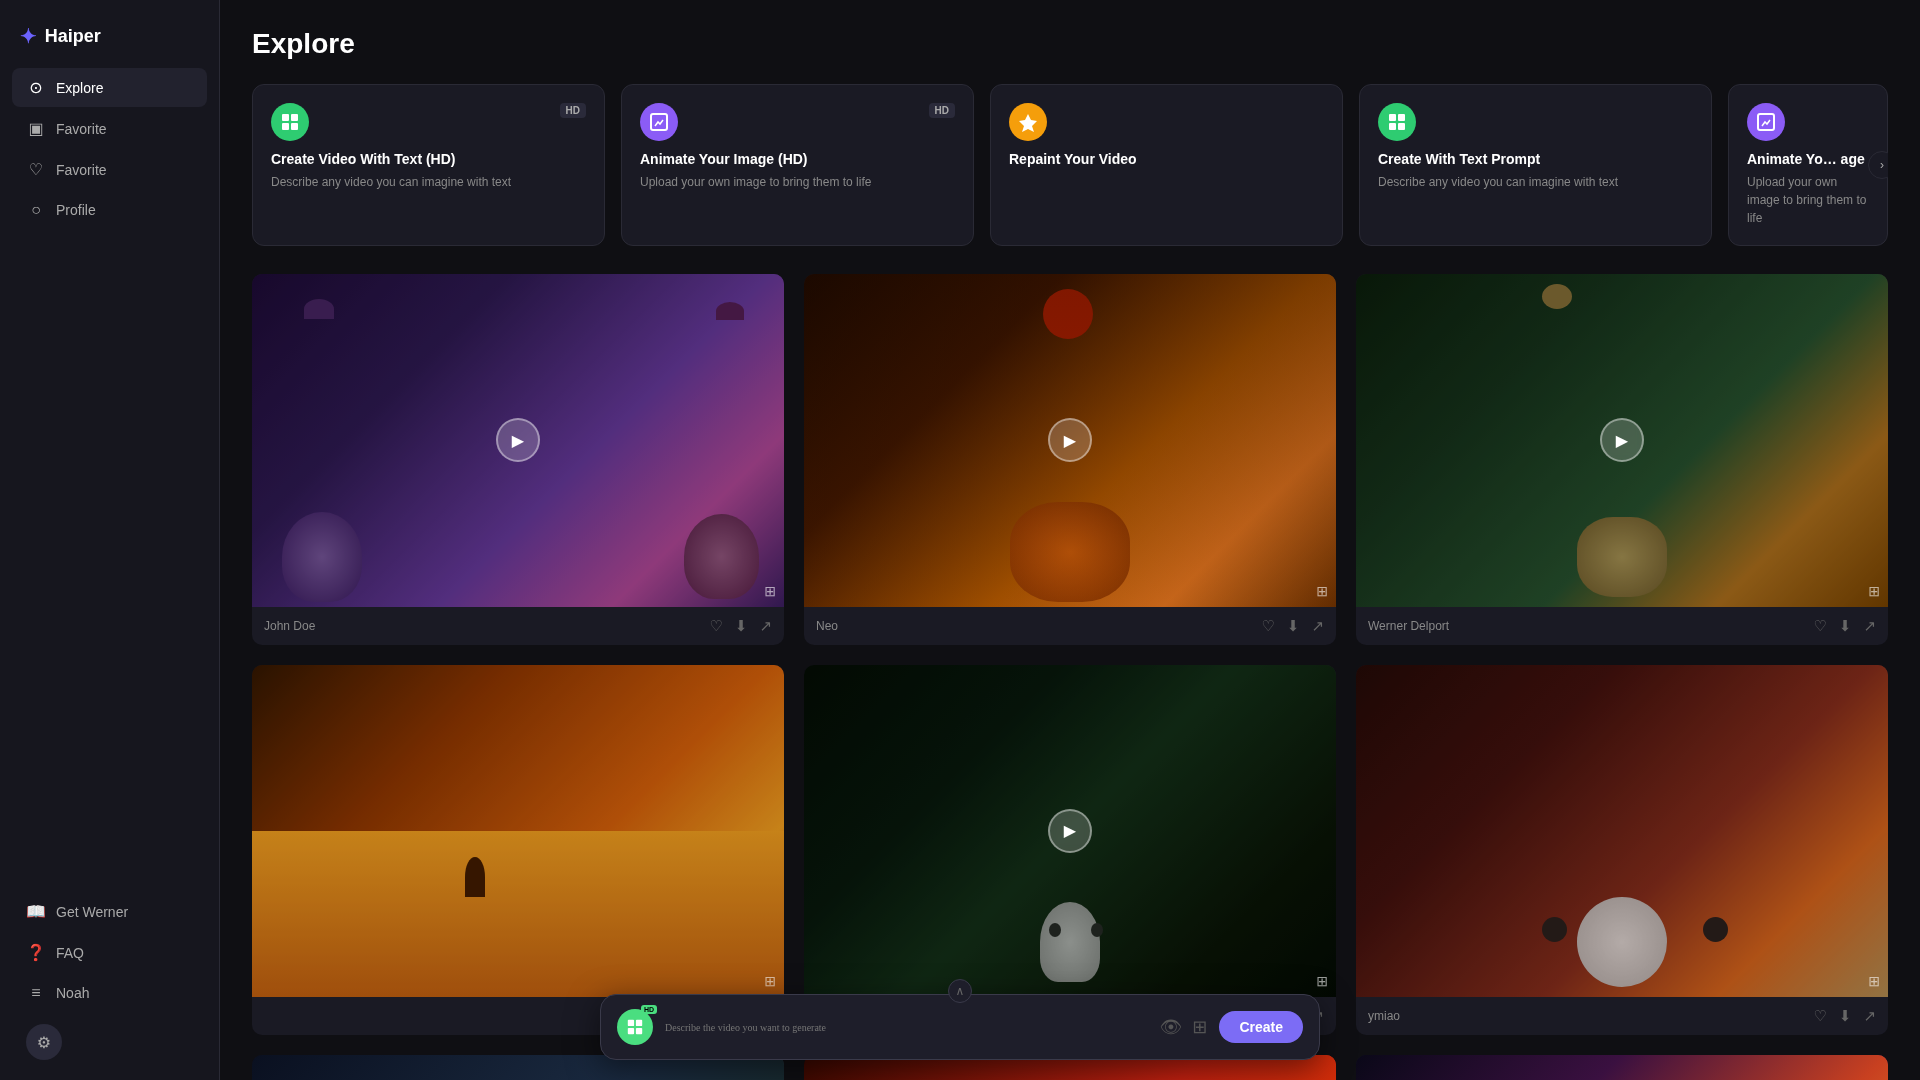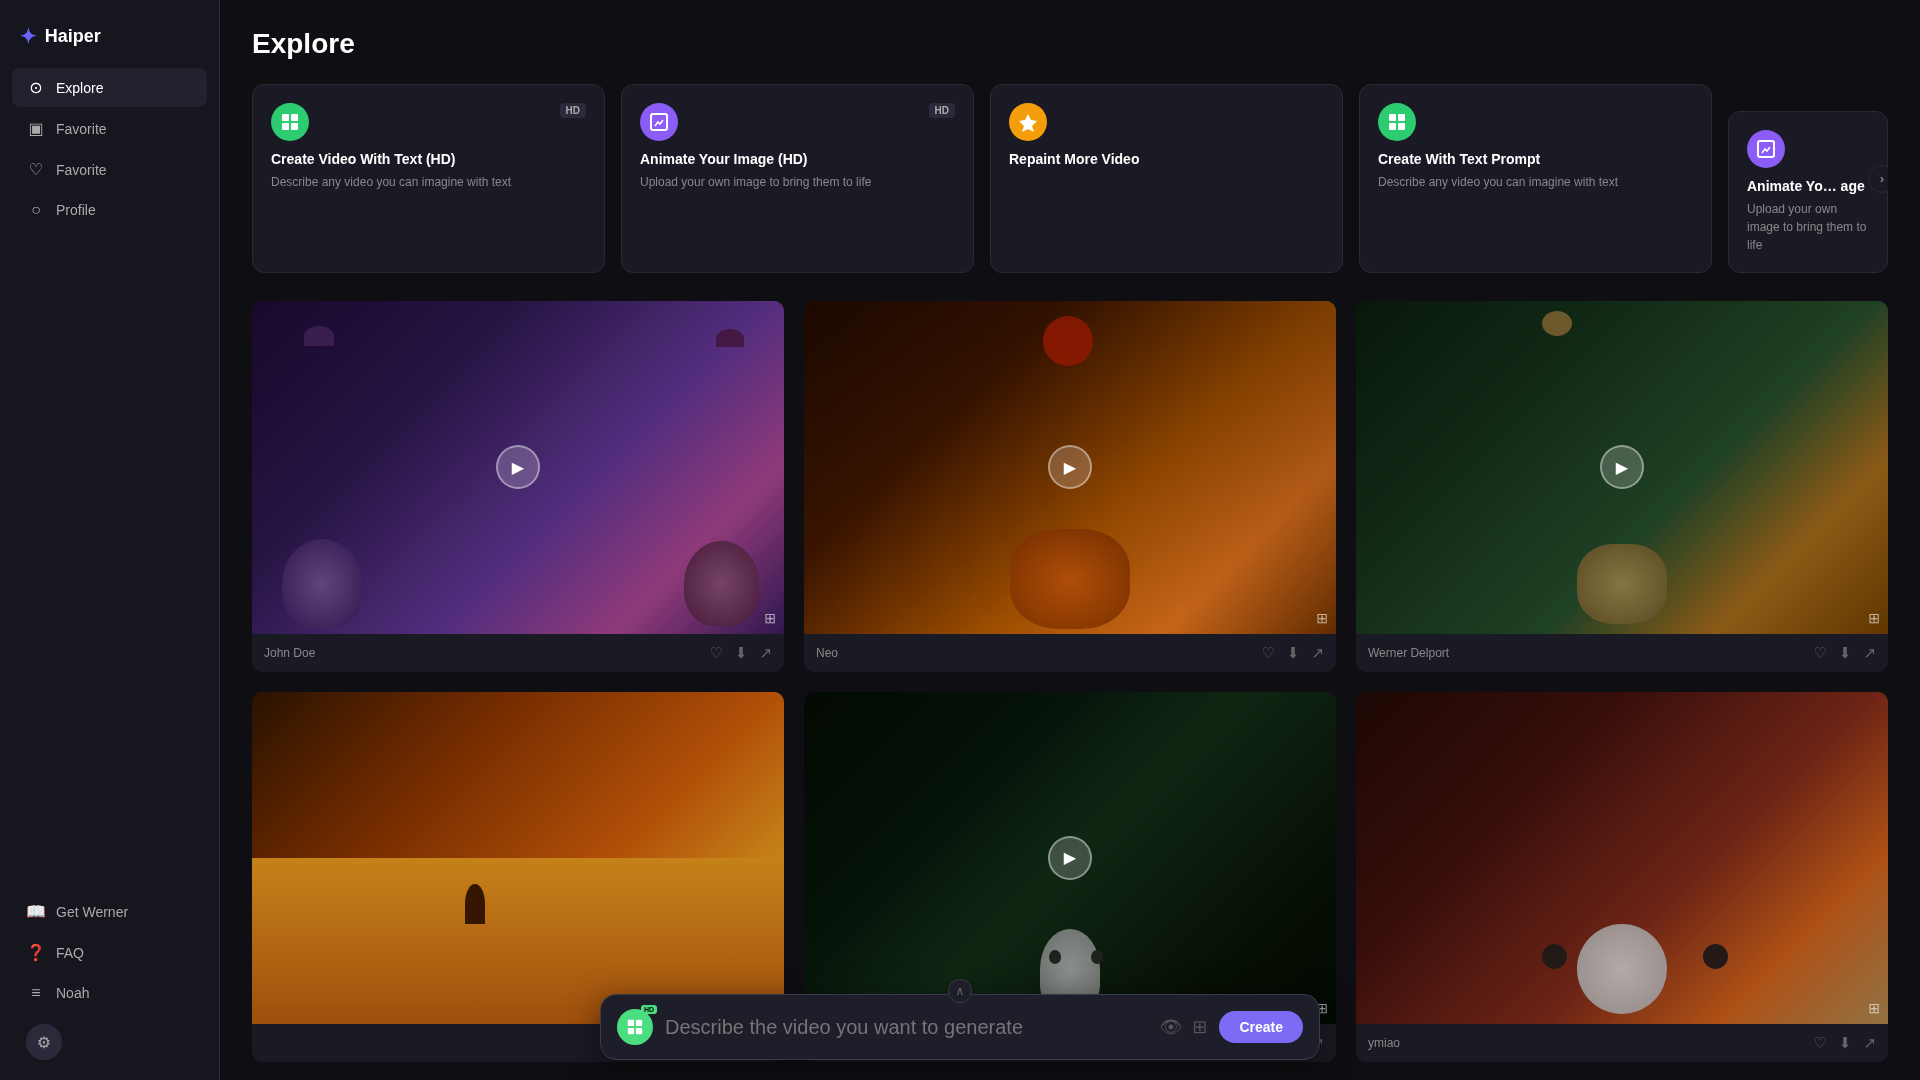--- a/index.html
+++ b/index.html
@@ -251,21 +251,22 @@
       font-weight: 700;
       padding: 1px 3px;
       border-radius: 3px;
     }
     .create-bar-input {
       flex: 1;
       background: transparent;
       border: none;
       outline: none;
       color: #666;
-      font-size: 20px;
+      font-size: 10px;
+      font-family: Liberation Serif, serif;
     }
     .create-bar-actions {
       display: flex;
       align-items: center;
       gap: 10px;
     }
     .create-bar-actions span {
       color: #555;
       font-size: 18px;
       cursor: pointer;
@@ -385,40 +386,40 @@
 
     <div class="tool-card">
       <div class="tool-card-header">
         <div class="tool-icon-circle" style="background:#f59e0b">
           <svg width="20" height="20" viewBox="0 0 20 20" fill="white">
               <polygon points="10,2 13,8 19,9 14,14 16,20 10,17 4,20 6,14 1,9 7,8"></polygon>
             </svg>
         </div>
         <span class="hd-badge" style="visibility:hidden;">HD</span>
       </div>
-      <div class="tool-card-title">Repaint More Video</div>
+      <div class="tool-card-title">Repaint Your Video</div>
     </div>
 
     <div class="tool-card">
       <div class="tool-card-header">
         <div class="tool-icon-circle" style="background:#2ecc71">
           <svg width="20" height="20" viewBox="0 0 20 20" fill="white">
               <rect x="2" y="2" width="7" height="7" rx="1"></rect>
               <rect x="11" y="2" width="7" height="7" rx="1"></rect>
               <rect x="2" y="11" width="7" height="7" rx="1"></rect>
               <rect x="11" y="11" width="7" height="7" rx="1"></rect>
             </svg>
         </div>
         <span class="hd-badge" style="visibility:hidden;">HD</span>
       </div>
       <div class="tool-card-title">Create With Text Prompt</div>
       <div class="tool-card-desc">Describe any video you can imagine with text</div>
     </div>
 
-    <div class="tool-card" style="max-width:160px;min-width:120px;overflow:hidden;margin-top:27px;">
+    <div class="tool-card" style="max-width:160px;min-width:120px;overflow:hidden;">
       <div class="tool-card-header">
         <div class="tool-icon-circle" style="background:#8b5cf6">
           <svg width="20" height="20" viewBox="0 0 20 20" fill="white">
               <rect x="2" y="2" width="16" height="16" rx="2" fill="none" stroke="white" stroke-width="2"></rect>
               <path d="M6 14l3-4 2 2 3-4" stroke="white" stroke-width="1.5" fill="none"></path>
             </svg>
         </div>
       </div>
       <div class="tool-card-title">Animate Yo… age</div>
       <div class="tool-card-desc">Upload your own image to bring them to life</div>

